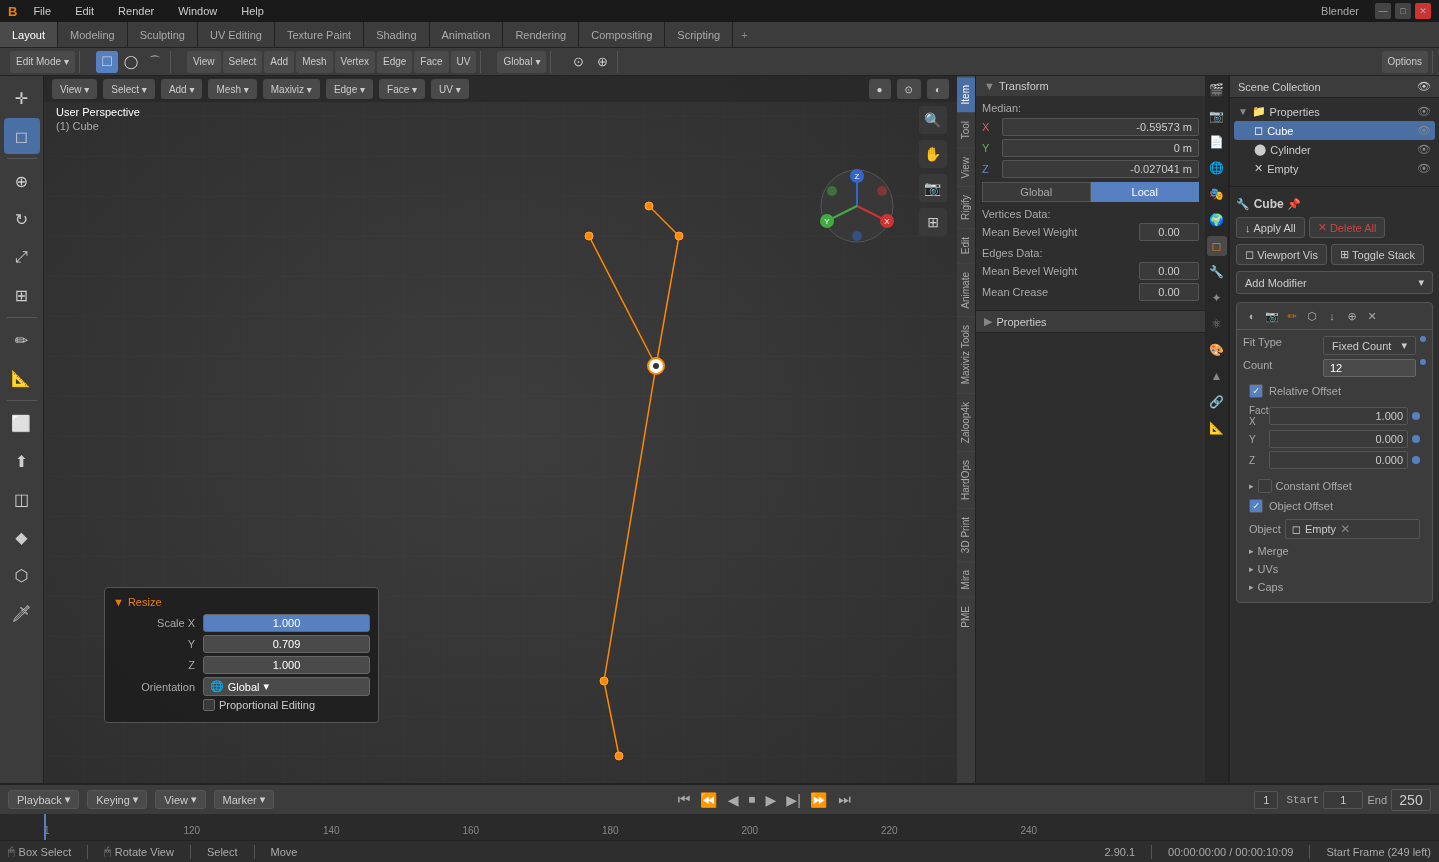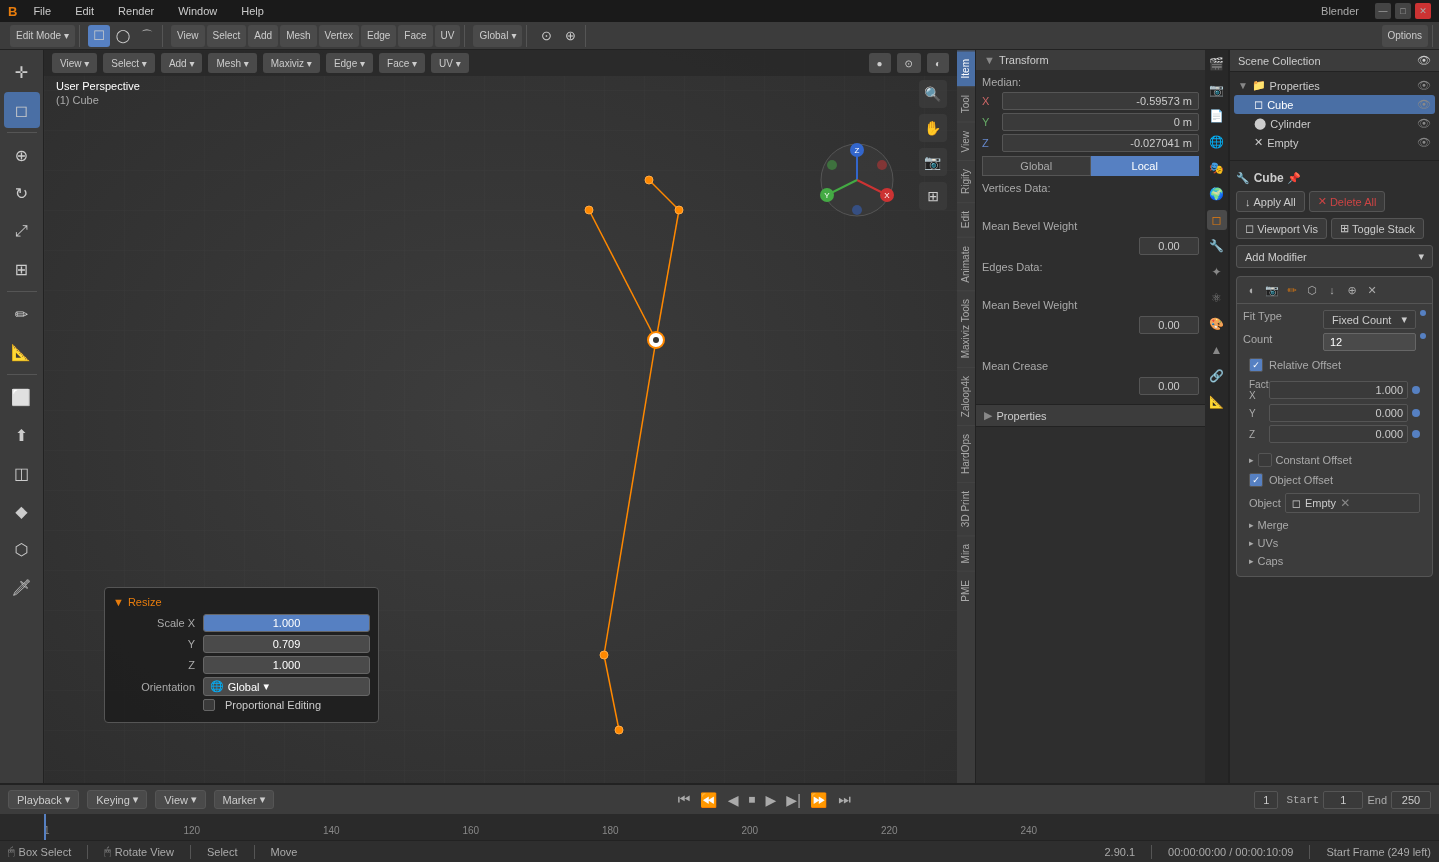--- a/index.html
+++ b/index.html
@@ -13,21 +13,21 @@
     #titlebar .win-btn { width: 16px; height: 16px; border-radius: 2px; background: #444; display: flex; align-items: center; justify-content: center; cursor: pointer; font-size: 9px; color: #aaa; }
     .menu-item { padding: 2px 8px; border-radius: 3px; cursor: pointer; color: #ccc; font-size: 11px; }
     
     
     #workspacebar { background: #3c3c3c; height: 26px; display: flex; align-items: stretch; border-bottom: 1px solid #222; }
     .workspace-tab { padding: 0 12px; display: flex; align-items: center; cursor: pointer; color: #aaa; font-size: 11px; border-right: 1px solid #222; }
     .workspace-tab.active { background: #4a4a4a; color: #fff; }
     .workspace-tab-add { padding: 0 8px; display: flex; align-items: center; color: #888; cursor: pointer; }
     
     
-    #header-toolbar { background: #3c3c3c; height: 28px; display: flex; align-items: center; padding: 0 6px; gap: 4px; border-bottom: 1px solid #222; }
+    #header-toolbar { background: #3c3c3c; height: 28px; display: flex; align-items: center; padding: 0 6px; gap: 12px; border-bottom: 1px solid #222; }
     .toolbar-group { display: flex; align-items: center; gap: 2px; padding: 0 4px; border-right: 1px solid #555; }
     .toolbar-btn { background: #4a4a4a; border: none; color: #ccc; padding: 2px 6px; border-radius: 3px; cursor: pointer; font-size: 10px; height: 22px; display: flex; align-items: center; gap: 3px; }
     .toolbar-icon-btn { background: transparent; border: none; color: #ccc; width: 22px; height: 22px; border-radius: 3px; cursor: pointer; display: flex; align-items: center; justify-content: center; font-size: 13px; }
     .toolbar-icon-btn.active { background: #5680c2; }
     
     
     #left-toolbar { background: #3c3c3c; width: 44px; display: flex; flex-direction: column; align-items: center; padding: 4px 0; gap: 2px; border-right: 1px solid #222; }
     .left-tool-btn { width: 36px; height: 36px; background: transparent; border: none; color: #ccc; border-radius: 4px; cursor: pointer; display: flex; align-items: center; justify-content: center; font-size: 16px; }
     .left-tool-btn.active { background: #4a6fa5; }
     .left-tool-sep { width: 30px; height: 1px; background: #555; margin: 2px 0; }
@@ -62,21 +62,21 @@
     .panel-content { padding: 6px; }
     .coord-group { display: flex; align-items: center; margin-bottom: 3px; }
     .coord-label { width: 20px; font-size: 11px; color: #aaa; }
     .coord-value { background: #3a3a3a; border: 1px solid #555; color: #ccc; padding: 2px 6px; flex: 1; border-radius: 2px; font-size: 11px; text-align: right; }
     .space-btns { display: flex; margin-bottom: 6px; }
     .space-btn { flex: 1; text-align: center; padding: 3px; background: #3a3a3a; border: 1px solid #555; color: #aaa; font-size: 11px; cursor: pointer; }
     .space-btn.active { background: #5680c2; color: #fff; border-color: #5680c2; }
     .data-section-title { color: #aaa; font-size: 11px; margin: 6px 0 3px; }
     .prop-row { display: flex; align-items: center; margin-bottom: 3px; }
     .prop-label { color: #aaa; flex: 1; font-size: 11px; }
-    .prop-value { background: #3a3a3a; border: 1px solid #555; color: #ccc; padding: 2px 6px; width: 60px; border-radius: 2px; font-size: 11px; text-align: center; margin-top: 40px; }
+    .prop-value { background: #3a3a3a; border: 1px solid #555; color: #ccc; padding: 2px 6px; width: 60px; border-radius: 2px; font-size: 11px; text-align: center; }
     .scene-collection { padding: 4px; }
     .collection-item { display: flex; align-items: center; padding: 3px 4px; gap: 4px; cursor: pointer; border-radius: 3px; font-size: 11px; }
     .collection-item.selected { background: #4a6fa5; color: #fff; }
     .collection-arrow { color: #888; font-size: 10px; }
     .eye-icon { margin-left: auto; color: #888; cursor: pointer; }
     
     
     #modifier-panel { padding: 6px; }
     .mod-header { display: flex; align-items: center; margin-bottom: 6px; }
     .mod-title { color: #ccc; font-size: 12px; font-weight: bold; }
@@ -162,20 +162,33 @@
     <span class="menu-item">Window</span>
     <span class="menu-item">Help</span>
     <span class="title">Blender</span>
     <div class="win-controls">
       <div class="win-btn">—</div>
       <div class="win-btn">□</div>
       <div class="win-btn" style="background:#cc3333;">✕</div>
     </div>
   </div>
 
+  <div id="workspacebar">
+    <div class="workspace-tab active">Layout</div>
+    <div class="workspace-tab">Modeling</div>
+    <div class="workspace-tab">Sculpting</div>
+    <div class="workspace-tab">UV Editing</div>
+    <div class="workspace-tab">Texture Paint</div>
+    <div class="workspace-tab">Shading</div>
+    <div class="workspace-tab">Animation</div>
+    <div class="workspace-tab">Rendering</div>
+    <div class="workspace-tab">Compositing</div>
+    <div class="workspace-tab">Scripting</div>
+    <div class="workspace-tab-add">+</div>
+  </div>
 
   <div id="header-toolbar">
     <div class="toolbar-group">
       <button class="toolbar-btn">
         <span>Edit Mode</span>
         <span>▾</span>
       </button>
     </div>
     <div class="toolbar-group">
       <button class="toolbar-icon-btn active" title="Select Box">☐</button>
@@ -328,21 +341,21 @@
         <div class="resize-row">
           <span class="resize-label">Orientation</span>
           <div class="resize-value" style="display:flex;align-items:center;gap:4px;">
             <span>🌐</span>
             <span>Global</span>
             <span>▾</span>
           </div>
         </div>
         <div class="resize-row">
           <span class="resize-label"></span>
-          <div style="display:flex;align-items:center;gap:10px;flex:1;">
+          <div style="display:flex;align-items:center;gap:4px;flex:1;">
             <div style="width:12px;height:12px;background:#3a3a3a;border:1px solid #666;border-radius:2px;"></div>
             <span>Proportional Editing</span>
           </div>
         </div>
       </div>
     </div>
 
     <div style="display:flex;flex-direction:row;">
 
       <div class="n-panel-tabs" style="width:18px;">
@@ -620,21 +633,21 @@
           <button class="timeline-btn" title="Jump to End">⏭</button>
         </div>
       </div>
       <div style="display:flex;align-items:center;gap:4px;">
         <div style="background:#3a3a3a;border:1px solid #555;padding:2px 8px;border-radius:2px;color:#ccc;font-size:11px;">1</div>
       </div>
       <div style="display:flex;align-items:center;gap:4px;">
         <span style="color:#aaa;font-size:11px;font-family:Liberation Mono, monospace;">Start</span>
         <div style="background:#3a3a3a;border:1px solid #555;padding:2px 6px;border-radius:2px;color:#ccc;font-size:11px;width:40px;text-align:center;">1</div>
         <span style="color:#aaa;font-size:11px;">End</span>
-        <div style="background:#3a3a3a;border:1px solid #555;padding:2px 6px;border-radius:2px;color:#ccc;font-size:11px;width:40px;text-align:center;">250</div>
+        <div style="background:#3a3a3a;border:1px solid #555;padding:2px 6px;border-radius:2px;color:#ccc;font-size:14px;width:40px;text-align:center;">250</div>
       </div>
     </div>
 
     <div style="background:#2a2a2a;height:26px;position:relative;overflow:hidden;">
       <div style="position:relative;height:100%;margin-left:44px;">
 
         <div class="frame-num" style="left:0px;">1</div>
         <div class="frame-tick" style="left:0;height:8px;top:0;"></div>
         <div class="frame-num" style="left:10%;">120</div>
         <div class="frame-num" style="left:20%;">140</div>

